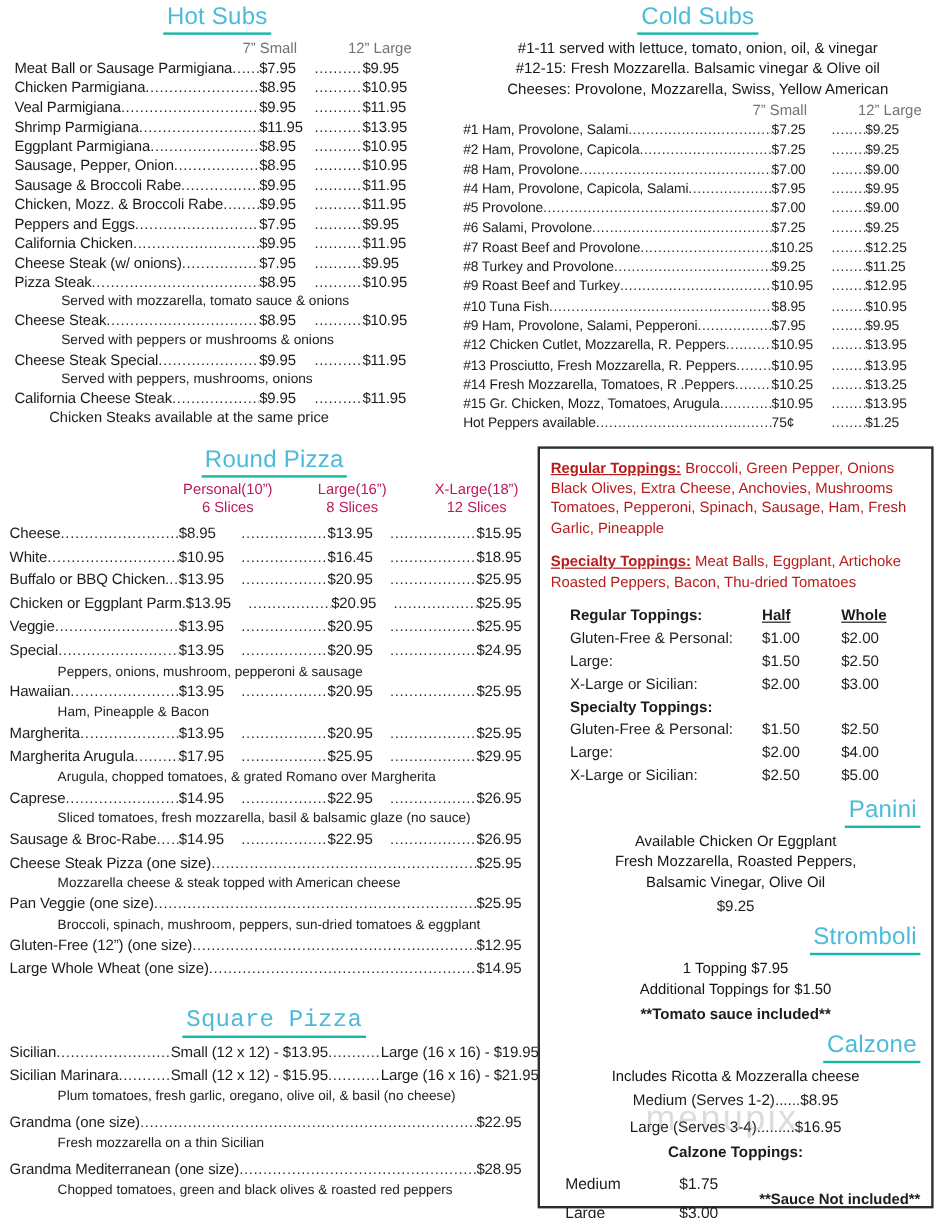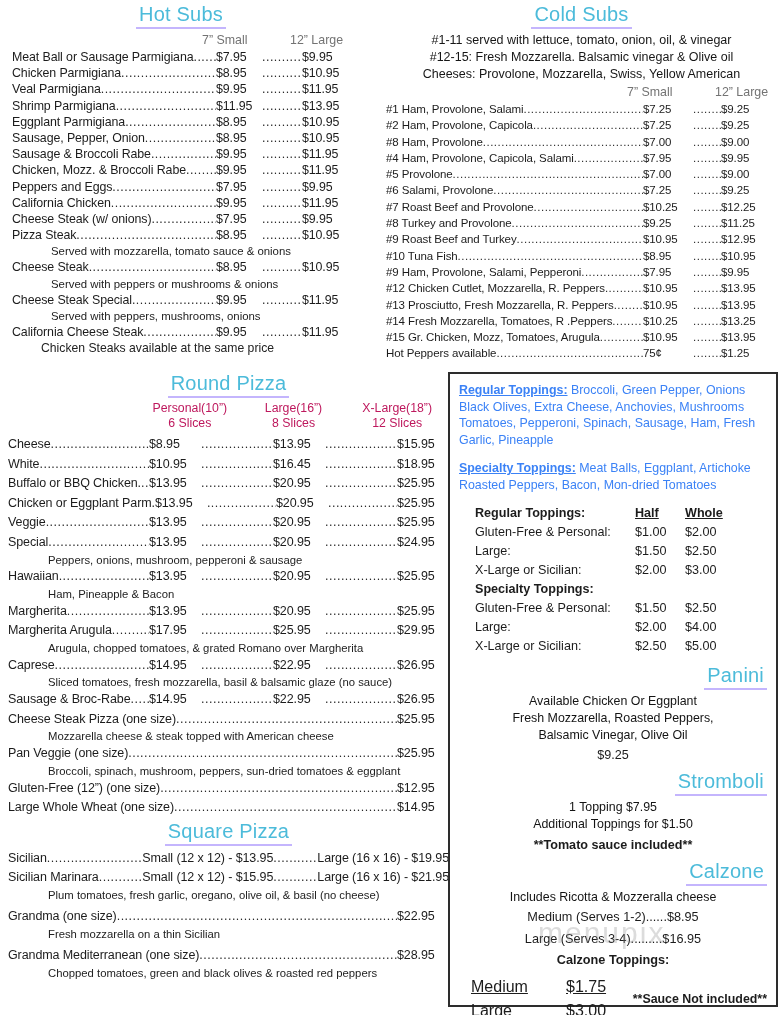--- a/index.html
+++ b/index.html
@@ -4,21 +4,21 @@
 <style>
   html,body{margin:0;padding:0;}
   body{
     width:781px;height:1015px;position:relative;background:#ffffff;
     font-family:"Liberation Sans",sans-serif;color:#1c1c1c;overflow:hidden;
     -webkit-font-smoothing:antialiased;
   }
   .section-title{text-align:center;margin:0 0 3px 0;}
   .section-title .t{
     display:inline-block;font-size:20px;font-weight:400;color:#4cbbda;
-    border-bottom:2px solid #c4b5fd;padding:0 3px 1px 3px;letter-spacing:.2px;
+    border-bottom:2px solid #14b8a6;padding:0 3px 1px 3px;letter-spacing:.2px;
   }
   
   .row{display:flex;align-items:baseline;white-space:nowrap;}
   .nm{flex:0 0 auto;}
   .dots{overflow:hidden;flex:0 1 auto;min-width:0;color:#2a2a2a;}
   .dots::after{content:"......................................................................................................";letter-spacing:.5px;}
   .dots.grow{flex:1 1 0;}
   .p{flex:0 0 auto;white-space:nowrap;}
   .note{color:#222;margin-left:27px;}
   
@@ -45,50 +45,50 @@
   .cold .colhead .h2{width:62px;}
   
   .pizza{position:absolute;left:8px;top:372px;width:441px;}
   .pz-head{display:flex;justify-content:space-between;padding-left:130px;margin:1px 0 4px 0;font-size:12.3px;line-height:15px;color:#be185d;}
   .pz-head .cell{width:105px;text-align:center;}
   .pizza .row{font-size:12.5px;line-height:19.6px;letter-spacing:-.1px;}
   .pizza .p{width:52px;}
   .pizza .dots.mid{flex:0 1 auto;width:72px;}
   .pizza .note{font-size:11.3px;line-height:14.8px;padding-left:13px;}
   
-  .sq-title{margin-top:2px;}
+  .sq-title{margin-top:21px;font-family:Liberation Mono, monospace;}
   .sq .row{font-size:12.5px;line-height:19.5px;letter-spacing:-.1px;}
   .sq .p{width:auto;}
   .sq .p.last{width:auto;}
   .sq .dots.mid{flex:0 1 auto;width:44px;}
   .sq .note{font-size:11.3px;line-height:15.5px;padding-left:13px;margin-bottom:3px;}
   .sq .row.gap{margin-top:4px;}
   .sq .row .p.single{width:52px;}
   
   .box{
     position:absolute;left:448px;top:372px;width:330px;height:635px;
     border:2px solid #2d2d2d;box-sizing:border-box;padding:6px 9px 4px 9px;
   }
-  .tp{font-size:12.4px;line-height:16.6px;margin:2px 0 0 0;color:#3b82f6;}
+  .tp{font-size:12.4px;line-height:16.6px;margin:2px 0 0 0;color:#b91c1c;}
   .tp .lbl{font-weight:bold;text-decoration:underline;}
   .tp.sp{margin-top:12px;}
   .tt{margin:10px 0 0 16px;font-size:12.6px;line-height:19px;}
   .tt .trow{display:flex;}
   .tt .c1{width:160px;}
-  .tt .ch{width:50px;}
+  .tt .ch{width:66px;}
   .tt .b{font-weight:bold;}
   .tt .u{text-decoration:underline;}
   .bx-lines{font-size:12.4px;line-height:17px;text-align:center;color:#141414;}
   .bx-price{font-size:12.6px;text-align:center;margin-top:4px;}
   .bx-bold{font-weight:bold;font-size:12.6px;text-align:center;margin-top:5px;} .mt8{margin-top:8px;text-align:right;}
   .cz-size{font-size:12.7px;line-height:22px;text-align:center;}
   .cz-label{font-weight:bold;font-size:12.7px;text-align:center;line-height:21px;}
   .cz-bottom{display:flex;margin-top:4px;}
   .cz-rows{width:190px;padding-left:12px;box-sizing:border-box;}
-  .cz-row{display:flex;font-size:16px;line-height:24px;text-decoration:underline;}
+  .cz-row{display:flex;font-size:13px;line-height:24px;}
   .cz-row .sz{width:95px;}
   .cz-sauce{flex:1;align-self:center;font-weight:bold;font-size:12.4px;white-space:nowrap;}
   
   .watermark{
     position:absolute;left:538px;top:916px;font-size:30px;letter-spacing:2px;
     color:rgba(140,140,140,0.30);pointer-events:none;
   }
 </style>
 </head>
 <body>
@@ -519,21 +519,21 @@
       </div>
       <div class="note">Chopped tomatoes, green and black olives &amp; roasted red peppers</div>
     </div>
 </div>
 
 <div class="box">
   <div class="tp">
     <span class="lbl">Regular Toppings:</span><span> Broccoli, Green Pepper, Onions Black Olives, Extra Cheese, Anchovies, Mushrooms Tomatoes, Pepperoni, Spinach, Sausage, Ham, Fresh Garlic, Pineapple</span>
   </div>
   <div class="tp sp">
-    <span class="lbl">Specialty Toppings:</span><span> Meat Balls, Eggplant, Artichoke Roasted Peppers, Bacon, Mon-dried Tomatoes</span>
+    <span class="lbl">Specialty Toppings:</span><span> Meat Balls, Eggplant, Artichoke Roasted Peppers, Bacon, Thu-dried Tomatoes</span>
   </div>
 
   <div class="tt">
     <div class="trow">
       <span class="c1 b">Regular Toppings:</span>
       <span class="ch b u">Half</span>
       <span class="ch b u">Whole</span>
     </div>
     <div class="trow">
       <span class="c1">Gluten-Free &amp; Personal:</span>

